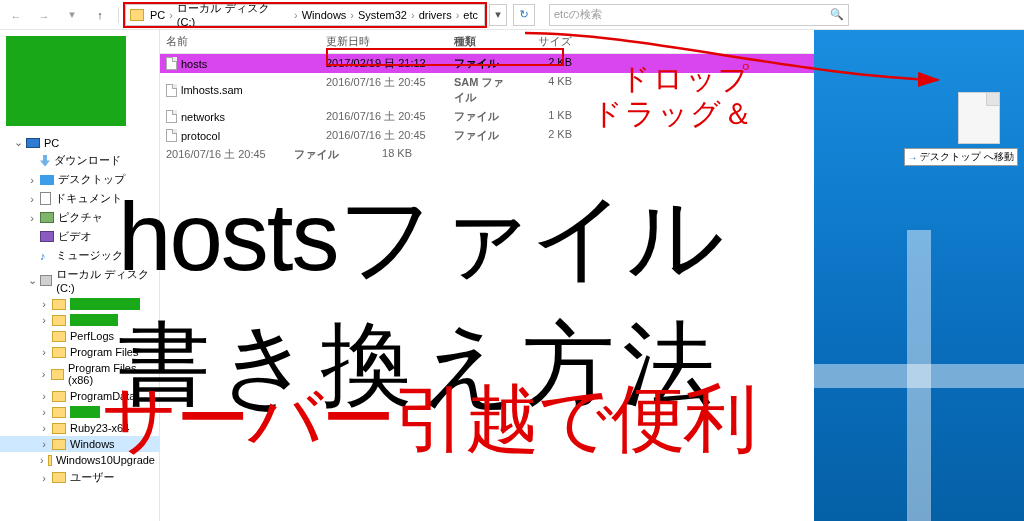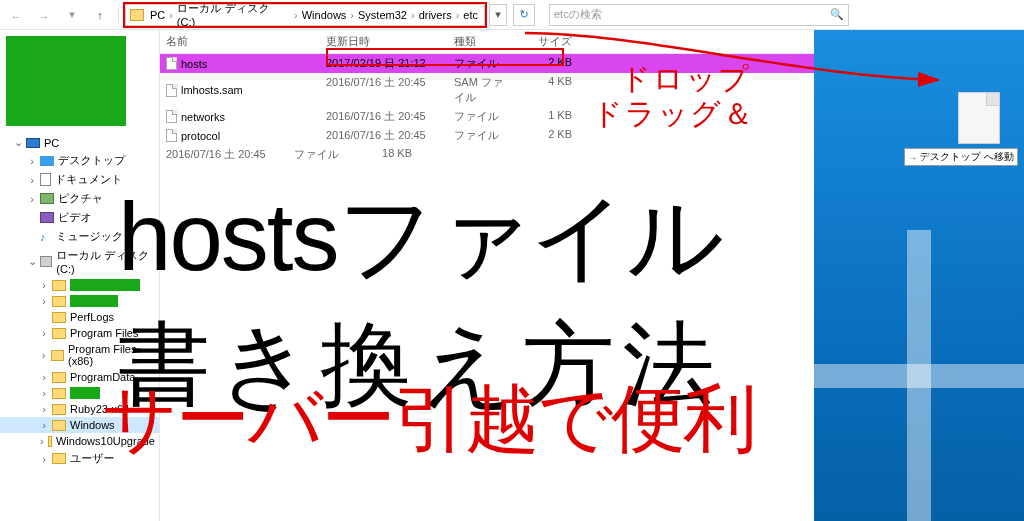--- a/index.html
+++ b/index.html
@@ -40,21 +40,21 @@
   .grn{width:14px;height:11px;background:#18a818;}
   .sub .nav-item{padding-left:28px;}
   .sub2 .nav-item{padding-left:40px;}
 
   
   .files{flex:1;position:relative;}
   .cols{display:flex;font-size:11px;color:#555;border-bottom:1px solid #e5e5e5;user-select:none;}
   .cols div{padding:4px 6px;}
   .c-name{width:160px;}
   .c-date{width:128px;}
-  .c-type{width:70px;}
+  .c-type{width:70px;font-weight:bold;}
   .c-size{width:60px;text-align:right;}
   .row{display:flex;font-size:11px;color:#666;position:relative;}
   .row div{padding:2px 6px;}
   .row .c-name{display:flex;align-items:center;gap:4px;color:#000;}
   .file-icon{width:11px;height:13px;background:#fff;border:1px solid #aaa;position:relative;}
   .file-icon::after{content:"";position:absolute;top:-1px;right:-1px;width:4px;height:4px;background:#eaeaea;border-left:1px solid #aaa;border-bottom:1px solid #aaa;}
   .row.sel{background:#d946ef;color:#000;}
   .row.sel .c-name,.row.sel div{color:#000;}
   .row-highlight-box{position:absolute;left:166px;right:250px;top:18px;height:18px;border:2px solid #e00000;pointer-events:none;}
 
@@ -116,20 +116,25 @@
   <div class="nav">
     <div class="thumb"></div>
 
     <div class="nav-item">
         <span class="tw">⌄</span>
         <span class="pc-icon"></span>
         <span>PC</span>
       </div>
     <div class="sub">
       <div class="nav-item">
+          <span class="tw"></span>
+          <span class="dl-icon"></span>
+          <span>ダウンロード</span>
+        </div>
+      <div class="nav-item">
           <span class="tw">›</span>
           <span class="desk-icon"></span>
           <span>デスクトップ</span>
         </div>
       <div class="nav-item">
           <span class="tw">›</span>
           <span class="doc-icon"></span>
           <span>ドキュメント</span>
         </div>
       <div class="nav-item">

